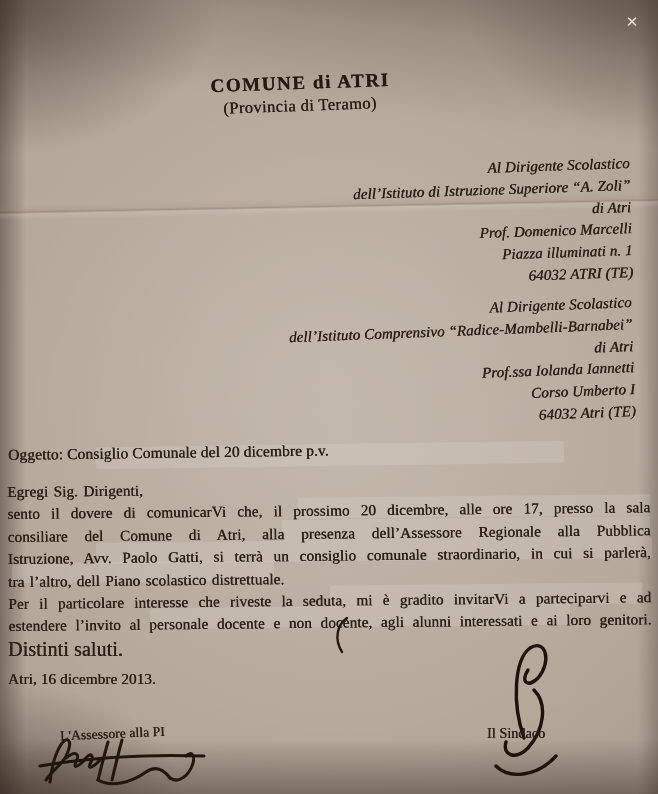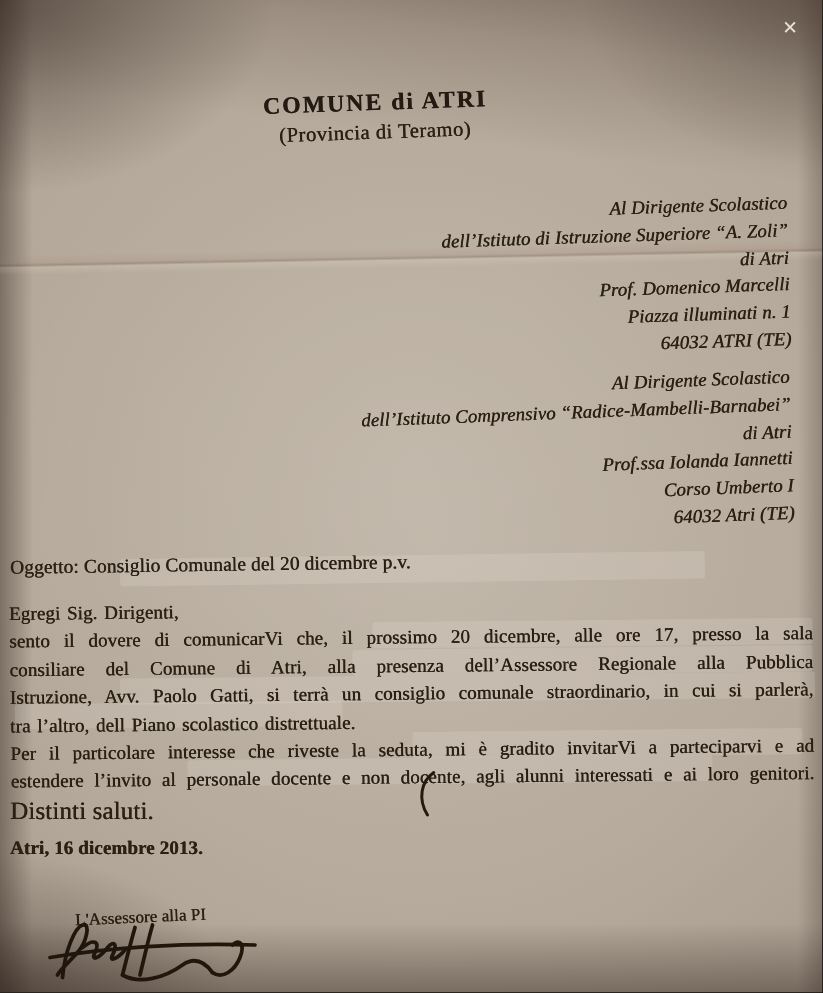--- a/index.html
+++ b/index.html
@@ -59,21 +59,21 @@
   }
   .bodytext{
     position:absolute;left:7px;top:481px;width:643px;
     font-size:15.2px;line-height:22.4px;
     transform:rotate(-0.6deg);transform-origin:left top;
   }
   .bline{text-align:justify;text-align-last:justify;word-spacing:1.4px;}
   .bline.noj{text-align-last:left;}
 
   .closing{position:absolute;left:8px;top:638px;font-size:20px;}
-  .dateline{position:absolute;left:8px;top:670px;font-size:15.2px;font-weight:bold;}
+  .dateline{position:absolute;left:8px;top:670px;font-size:15.2px;}
 
   .sig-left{position:absolute;left:36px;top:720px;width:200px;height:70px;}
   .sig-left .sig-title{
     position:absolute;left:24px;top:6px;font-size:13.5px;
     transform:rotate(-2.5deg);white-space:nowrap;
   }
   .sig-left svg{position:absolute;left:0;top:10px;}
 
   .sig-right{position:absolute;left:452px;top:638px;width:170px;height:150px;}
   .sig-right .sig-title{
@@ -155,18 +155,28 @@
           <path d="M30 28 C40 20 44 24 40 32 C36 40 44 36 50 28 C56 21 58 27 54 34 C51 40 58 37 64 30"></path>
           <path d="M72 12 C68 26 64 42 62 50"></path>
           <path d="M86 10 C82 24 78 42 76 50"></path>
           <path d="M62 50 C76 58 96 52 110 42 C120 35 128 40 134 48"></path>
           <path d="M4 36 C50 28 110 24 168 26"></path>
           <path d="M134 48 C142 54 152 46 156 36 C160 26 156 20 150 26"></path>
         </g>
       </svg>
     </div>
 
+    <div class="sig-right">
+      <svg width="80" height="148" viewBox="0 0 80 148">
+        <g fill="none" stroke="#1d130a" stroke-width="3.4" stroke-linecap="round">
+          <path d="M34 100 C22 66 24 22 40 10 C56 0 62 24 48 40 C38 50 30 44 38 32"></path>
+          <path d="M44 52 C58 66 54 92 38 110 C26 122 12 118 16 104"></path>
+          <path d="M6 128 C20 142 48 138 66 118"></path>
+        </g>
+      </svg>
+      <div class="sig-title textline">Il Sindaco</div>
+    </div>
   </div>
 
   <button class="close-btn">
     <span>✕</span>
   </button>
 </div>
 
 </body></html>

